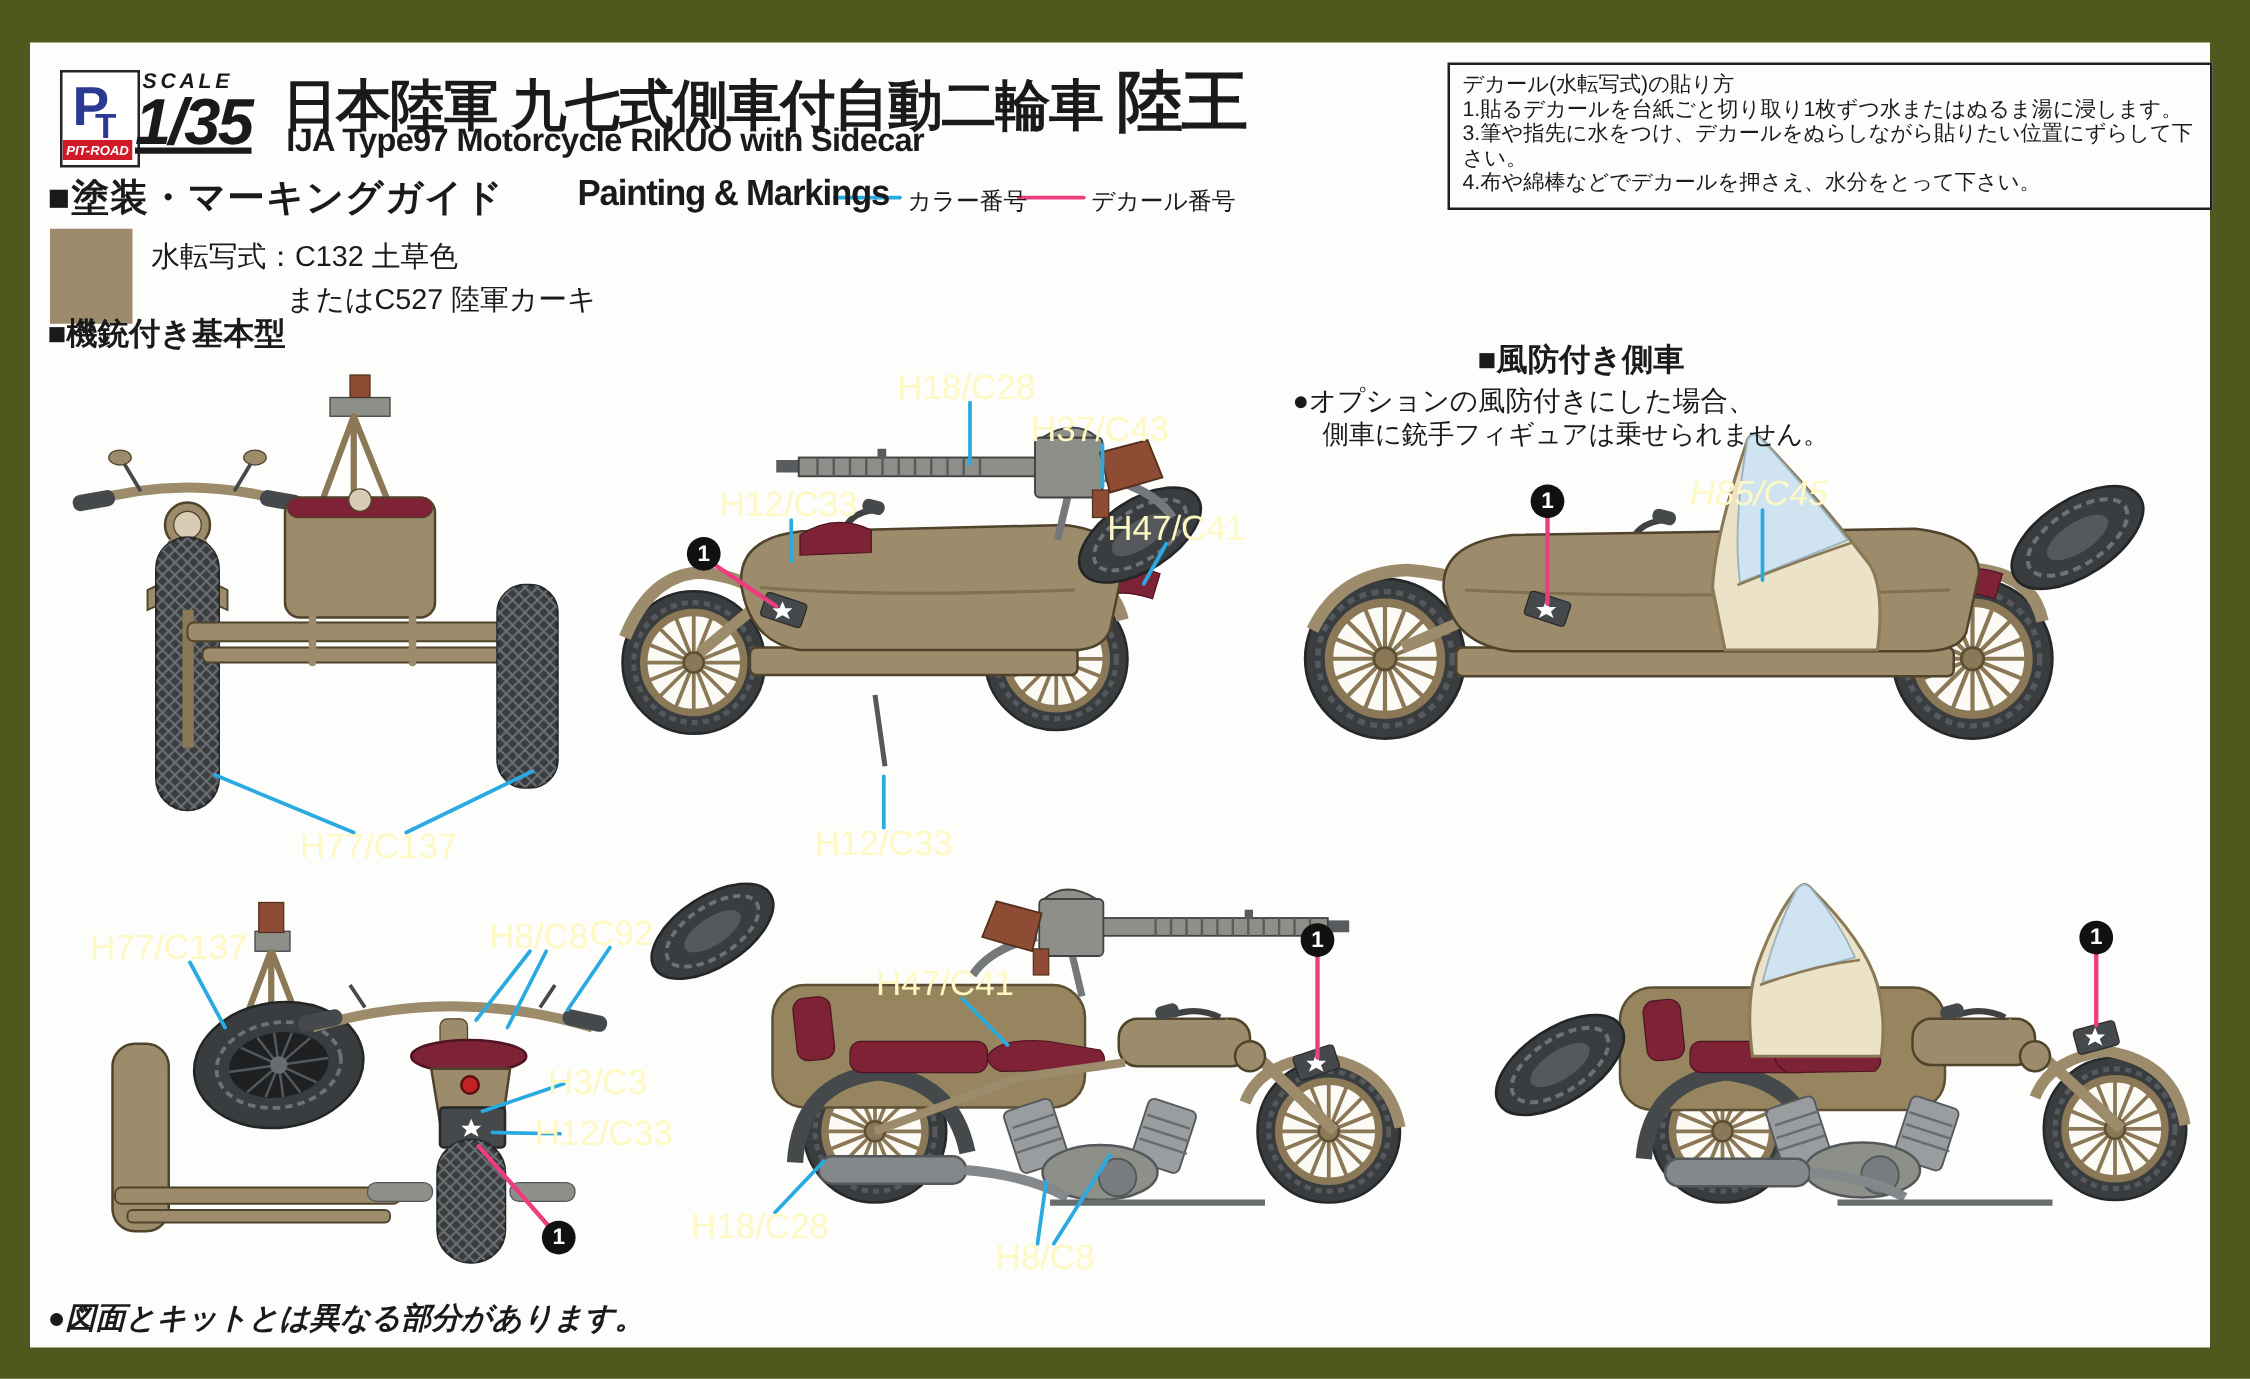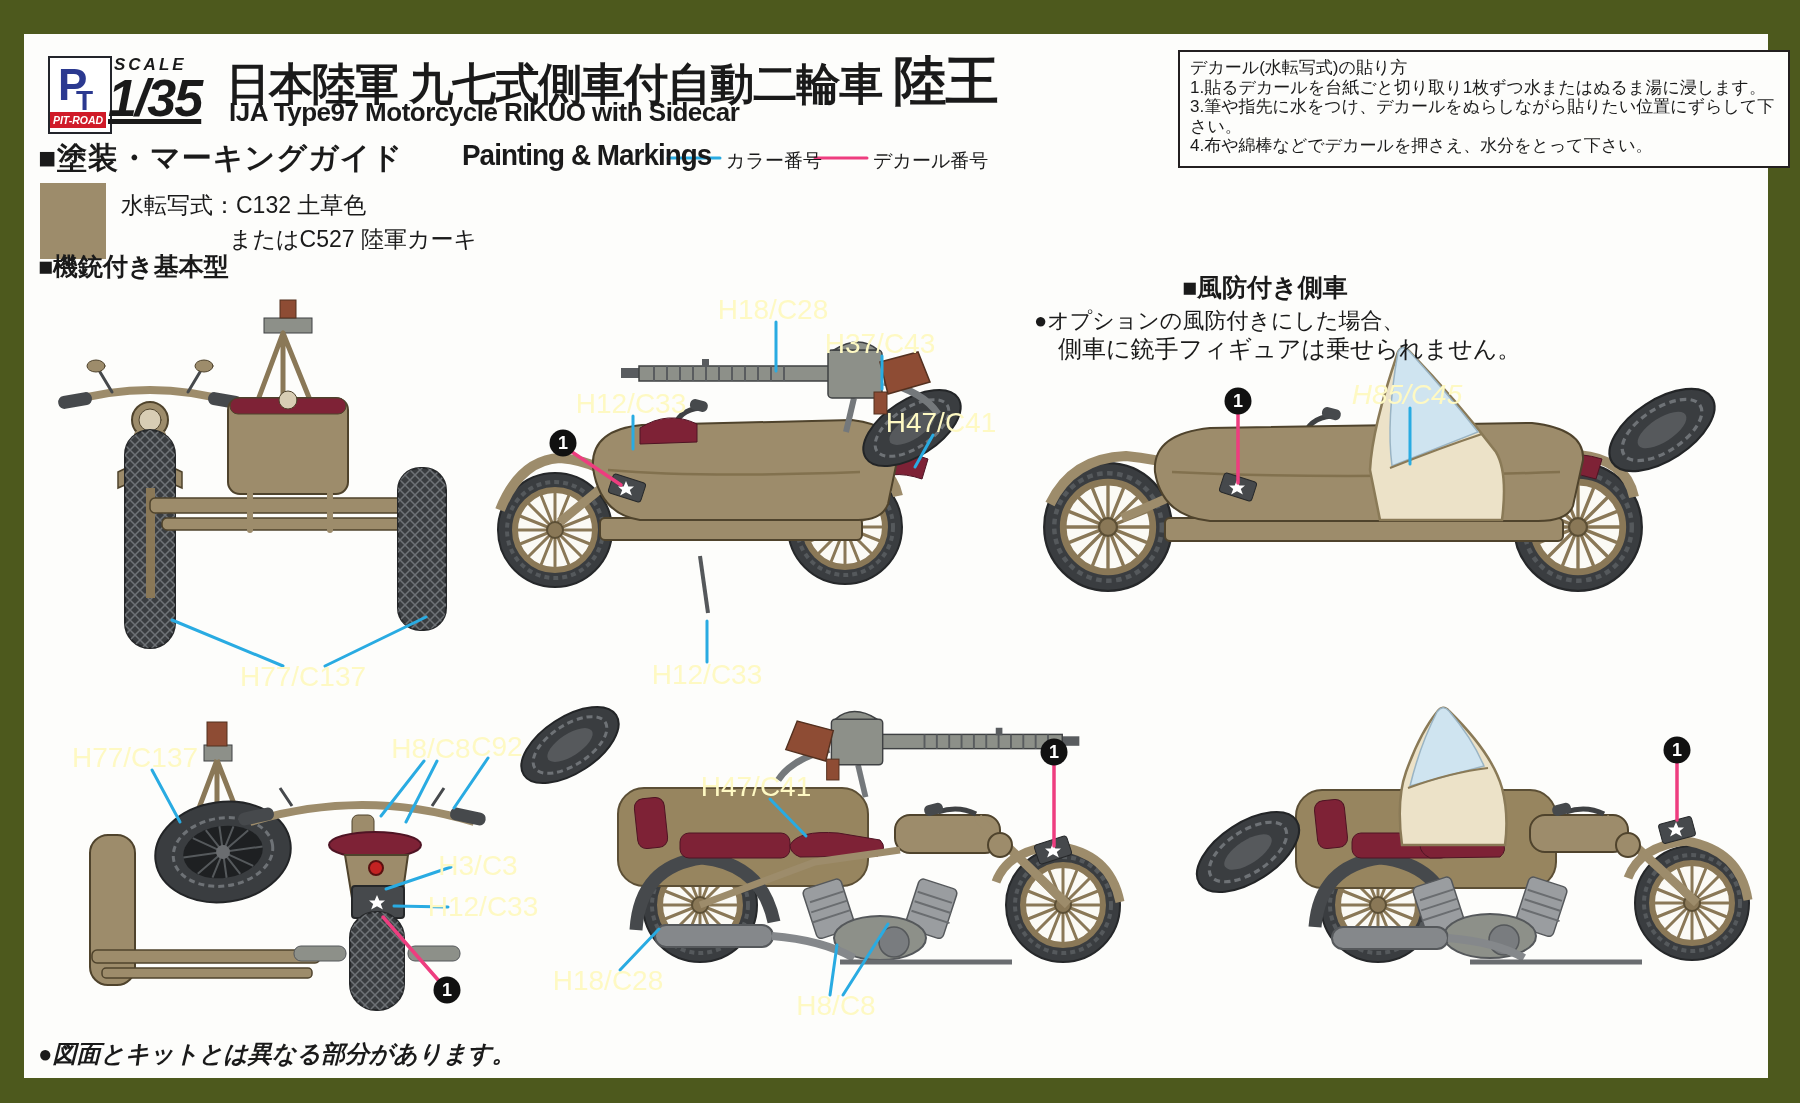--- a/index.html
+++ b/index.html
@@ -10,33 +10,33 @@
   
   #logo{left:48px;top:56px;width:60px;height:74px;background:#fff;border:2px solid #23252b;}
   #logo svg{display:block;}
   #scale-label{left:114px;top:55px;font-size:17px;font-weight:bold;font-style:italic;letter-spacing:3px;}
   #scale-value{left:108px;top:68px;font-size:52px;font-weight:bold;font-style:italic;letter-spacing:-2px;text-decoration:underline;}
   #title-jp{left:226px;top:46px;font-size:44px;font-weight:bold;letter-spacing:-1px;}
   #title-jp .emph{font-size:53px;}
   #title-en{left:229px;top:97px;font-size:26px;font-weight:bold;letter-spacing:-0.5px;}
   
   #decal-box{left:1158px;top:50px;width:612px;height:118px;border:2px solid #231f20;
-             padding:6px 10px;box-sizing:border-box;font-size:17px;line-height:19.5px;background:#fdfdfb;margin-left:20px;}
+             padding:6px 10px;box-sizing:border-box;font-size:17px;line-height:19.5px;background:#fdfdfb;}
   
   #section-jp{left:38px;top:138px;font-size:30px;font-weight:bold;letter-spacing:1px;}
   #section-en{left:462px;top:139px;font-size:29px;font-weight:bold;letter-spacing:-1px;transform:scaleX(.96);transform-origin:left;}
   .legend-text{font-size:19px;top:148px;}
   
   #swatch{left:40px;top:183px;width:66px;height:76px;}
   #base1{left:121px;top:190px;font-size:23px;}
   #base2{left:229px;top:224px;font-size:23px;}
   #subsec-left{left:38px;top:250px;font-size:25px;font-weight:bold;}
   #subsec-right{left:1182px;top:271px;font-size:25px;font-weight:bold;}
   #note1{left:1034px;top:306px;font-size:22px;}
-  #note2{left:1058px;top:333px;font-size:24px;}
+  #note2{left:1058px;top:333px;font-size:21px;}
   #footer-note{left:38px;top:1038px;font-size:24px;font-weight:bold;font-style:italic;}
   
   .lbl{position:absolute;font-size:28px;color:#fef9c3;white-space:nowrap;transform:translate(-50%,-50%);}
   
   .marker{position:absolute;width:27px;height:27px;border-radius:50%;background:#111;
           color:#fff;font-size:18px;font-weight:bold;text-align:center;line-height:27px;
           transform:translate(-50%,-50%);}
   #art{left:0;top:0;width:1800px;height:1103px;pointer-events:none;}
 </style>
 </head>

